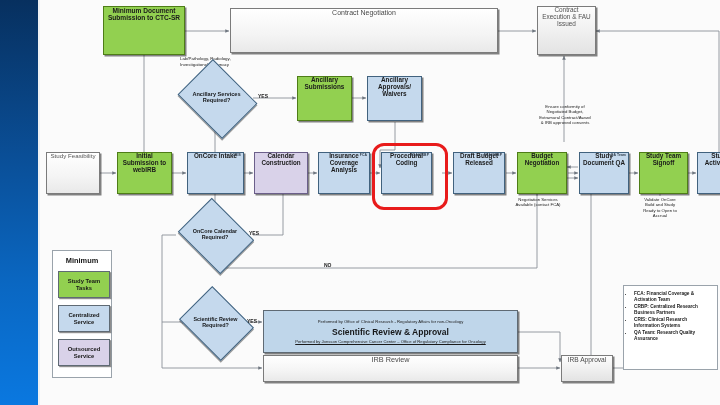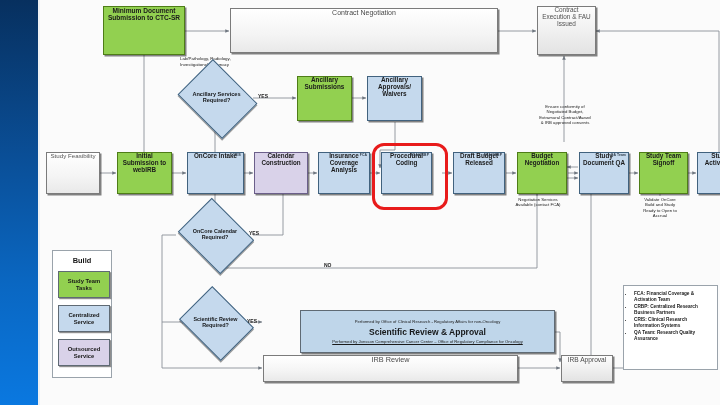--- a/index.html
+++ b/index.html
@@ -304,36 +304,36 @@
 
   <div class="edge-lbl" style="left:284px;top:263px;font-size:5px;">NO</div>
 
   <div class="diamond" style="left:147px;top:300px;width:57px;height:45px;">
     <div class="dshape"></div>
     <div class="dtxt" style="font-size:5.4px;width:54px;">Scientific Review Required?</div>
   </div>
 
   <div class="edge-lbl" style="left:207px;top:319px;font-size:5px;">YES</div>
 
-  <div class="banner blue" style="left:223px;top:310px;width:255px;height:43px;background:#bfd6ea;margin-left:37px;">
+  <div class="banner blue" style="left:223px;top:310px;width:255px;height:43px;background:#bfd6ea;">
     <div class="b-sub" style="font-size:4.2px;">Performed by Office of Clinical Research - Regulatory Affairs for non-Oncology</div>
     <div class="b-main" style="font-size:8.5px;margin:2.5px 0;">Scientific Review &amp; Approval</div>
     <div class="b-sub" style="font-size:4.2px;text-decoration:underline;">Performed by Jonsson Comprehensive Cancer Center – Office of Regulatory Compliance for Oncology</div>
   </div>
 
   <div class="node white" style="left:223px;top:355px;width:255px;height:27px;font-size:7.3px;font-weight:normal;color:#4a4a4a;">
     <span class="lbl">IRB Review</span>
   </div>
 
   <div class="node grey" style="left:521px;top:355px;width:52px;height:27px;font-size:6.6px;font-weight:normal;color:#4a4a4a;">
     <span class="lbl">IRB Approval</span>
   </div>
 
   <div id="legend" style="left:12px;top:250px;width:60px;height:128px;padding:5px 5px;">
-    <div class="lg-title" style="font-size:7.4px;margin-bottom:6px;">Build</div>
+    <div class="lg-title" style="font-size:7.4px;margin-bottom:6px;">Minimum</div>
     <div class="lg-item green" style="width:50px;height:25px;font-size:5.8px;margin-bottom:7px;">
       <span>Study Team Tasks</span>
     </div>
     <div class="lg-item blue" style="width:50px;height:25px;font-size:5.8px;margin-bottom:7px;">
       <span>Centralized Service</span>
     </div>
     <div class="lg-item purple" style="width:50px;height:25px;font-size:5.8px;">
       <span>Outsourced Service</span>
     </div>
   </div>

